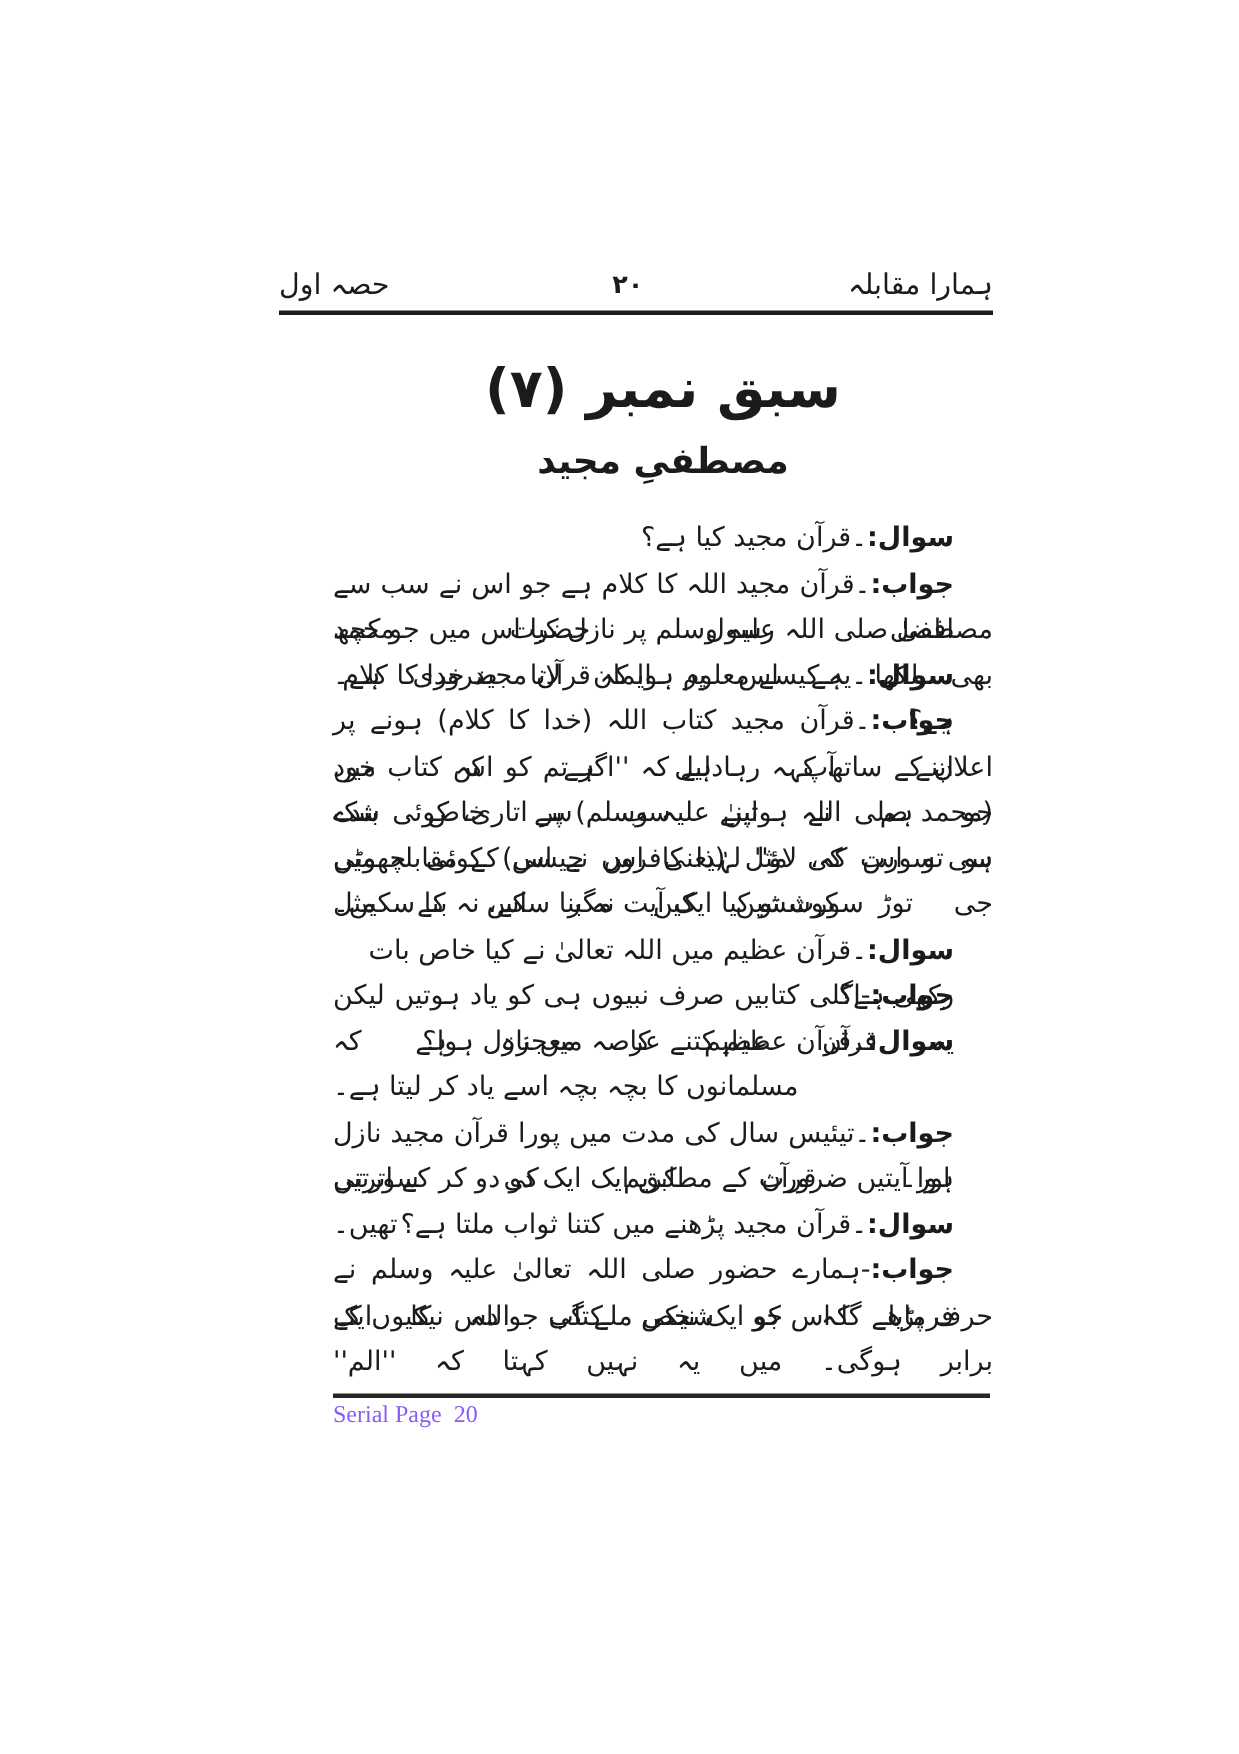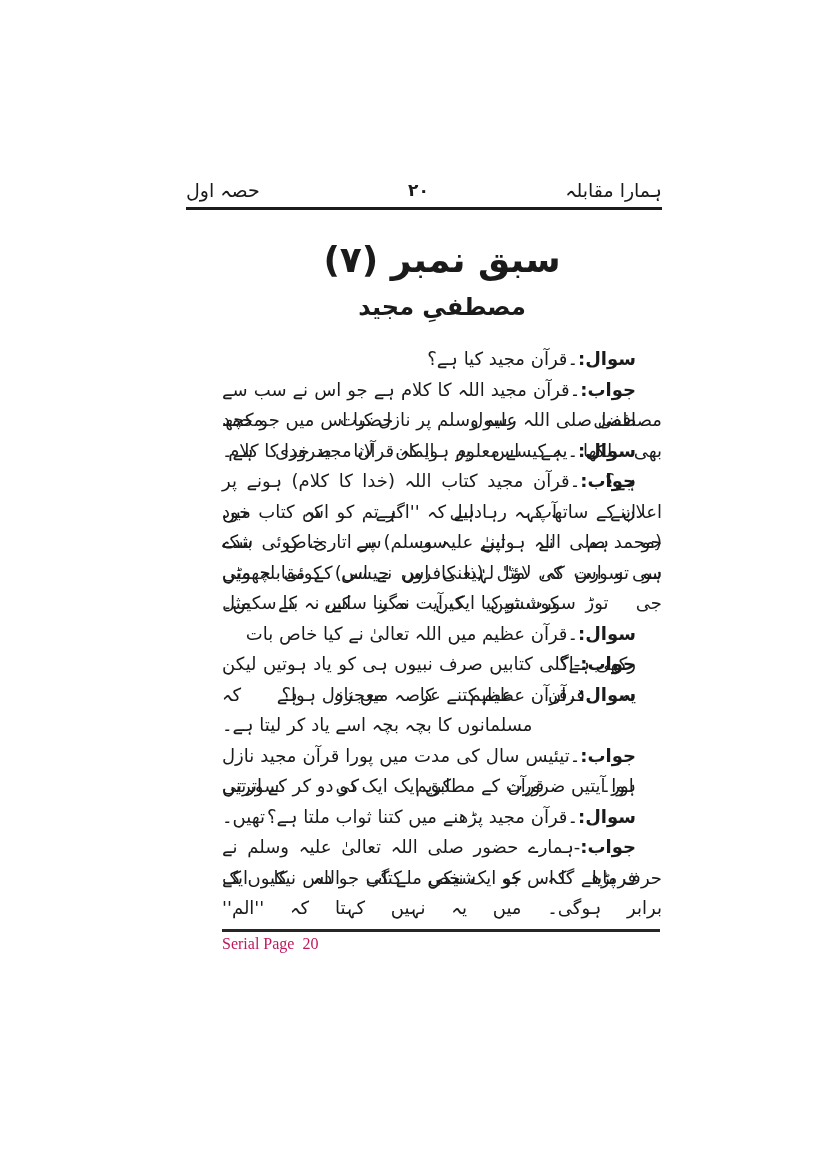--- a/index.html
+++ b/index.html
@@ -93,21 +93,21 @@
   .footer {
     position: absolute;
     left: 222px;
     top: 929px;
     width: 438px;
     border-top: 3px solid #262626;
   }
   .footer .serial {
     font-family: "Liberation Serif", "DejaVu Serif", serif;
     font-size: 16px;
-    color: #be185d;
+    color: #8b5cf6;
     padding-top: 3px;
     white-space: pre;
   }
 </style>
 </head>
 <body>
 
 <div class="page">
 
   <div class="header">

